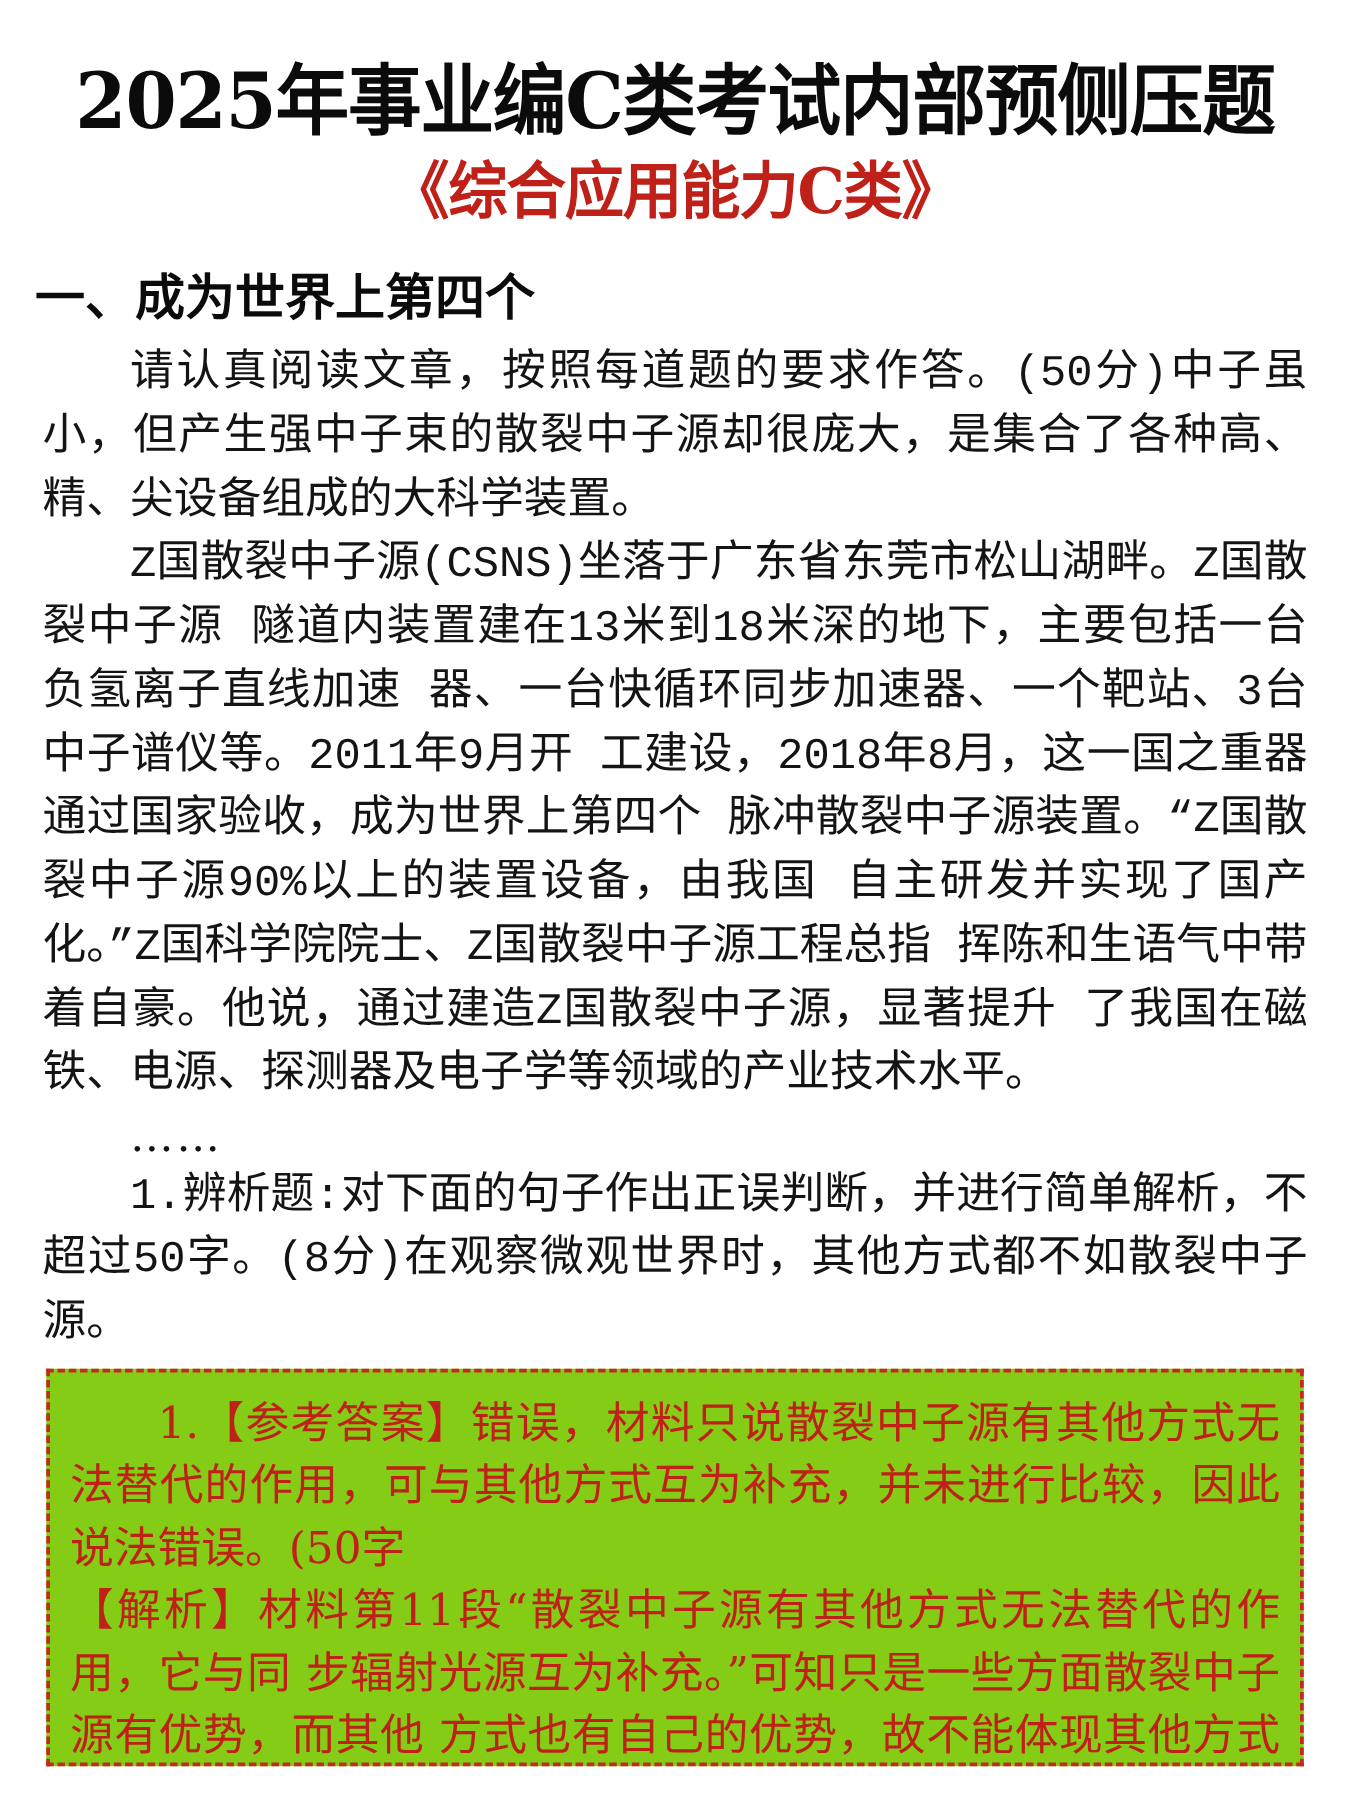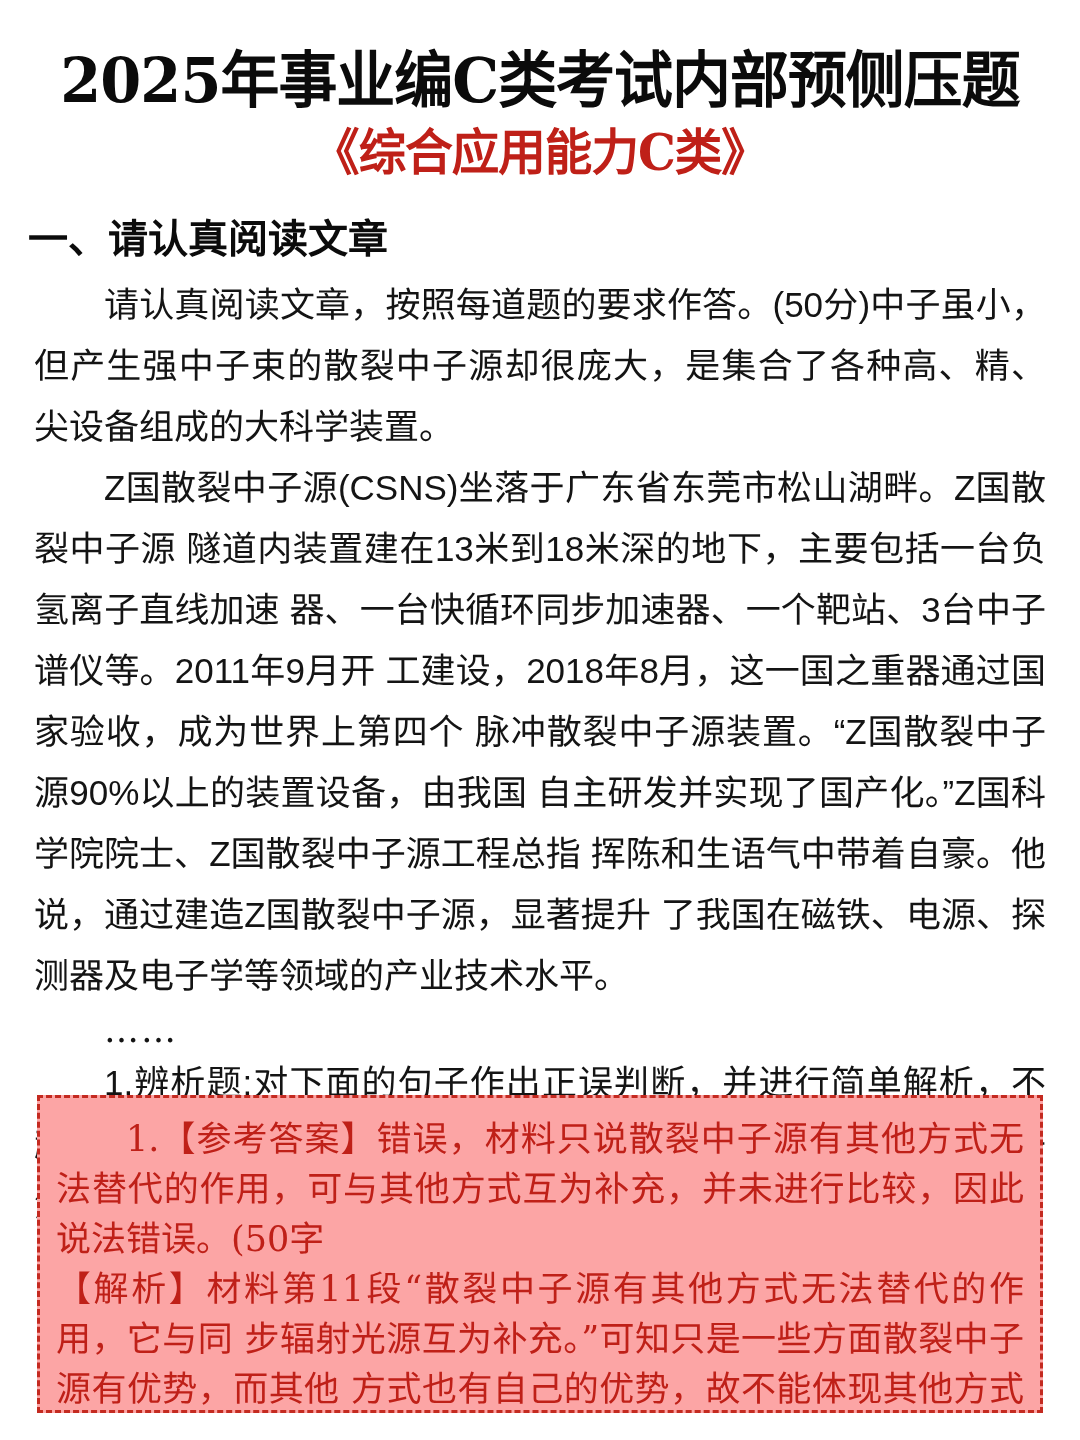--- a/index.html
+++ b/index.html
@@ -69,23 +69,23 @@
     letter-spacing: 0px;
   }
 
   
   .body-block {
     padding: 10px 34px 0 34px;
   }
 
   p.para {
     margin: 0;
-    font-family: Liberation Sans, sans-serif;
+    font-family: Liberation Mono, monospace;
     font-size: 35px;
-    line-height: 61px;
+    line-height: 51px;
     color: #141414;
     text-align: justify;
     text-justify: inter-ideograph;
     text-indent: 2em;
     letter-spacing: 0px;
     word-break: break-all;
   }
 
   p.para.noindent {
     text-indent: 0;
@@ -104,21 +104,21 @@
 
   
   .answer-box {
     position: absolute;
     left: 37px;
     top: 1095px;
     width: 1006px;
     height: 318px;
     box-sizing: border-box;
     border: 3px dashed #c42a20;
-    background: #fca5a5;
+    background: #84cc16;
     padding: 16px 16px 10px 16px;
     overflow: hidden;
   }
 
   p.answer-para {
     margin: 0;
     font-family: "DejaVu Serif", "Liberation Serif", serif;
     font-size: 35px;
     line-height: 50px;
     color: #bf2018;
@@ -134,21 +134,21 @@
 </style>
 </head>
 <body>
 
 <div class="page">
 
   <h1 class="title-main">2025年事业编C类考试内部预侧压题</h1>
 
   <h2 class="title-sub">《综合应用能力C类》</h2>
 
-  <h3 class="section-heading">一、请认真阅读文章</h3>
+  <h3 class="section-heading">一、成为世界上第四个</h3>
 
   <div class="body-block">
 
     <p class="para">请认真阅读文章，按照每道题的要求作答。(50分)中子虽小，但产生强中子束的散裂中子源却很庞大，是集合了各种高、精、尖设备组成的大科学装置。</p>
 
     <p class="para">Z国散裂中子源(CSNS)坐落于广东省东莞市松山湖畔。Z国散裂中子源 隧道内装置建在13米到18米深的地下，主要包括一台负氢离子直线加速 器、一台快循环同步加速器、一个靶站、3台中子谱仪等。2011年9月开 工建设，2018年8月，这一国之重器通过国家验收，成为世界上第四个 脉冲散裂中子源装置。“Z国散裂中子源90%以上的装置设备，由我国 自主研发并实现了国产化。”Z国科学院院士、Z国散裂中子源工程总指 挥陈和生语气中带着自豪。他说，通过建造Z国散裂中子源，显著提升 了我国在磁铁、电源、探测器及电子学等领域的产业技术水平。</p>
 
     <p class="ellipsis-line">……</p>
 
 

